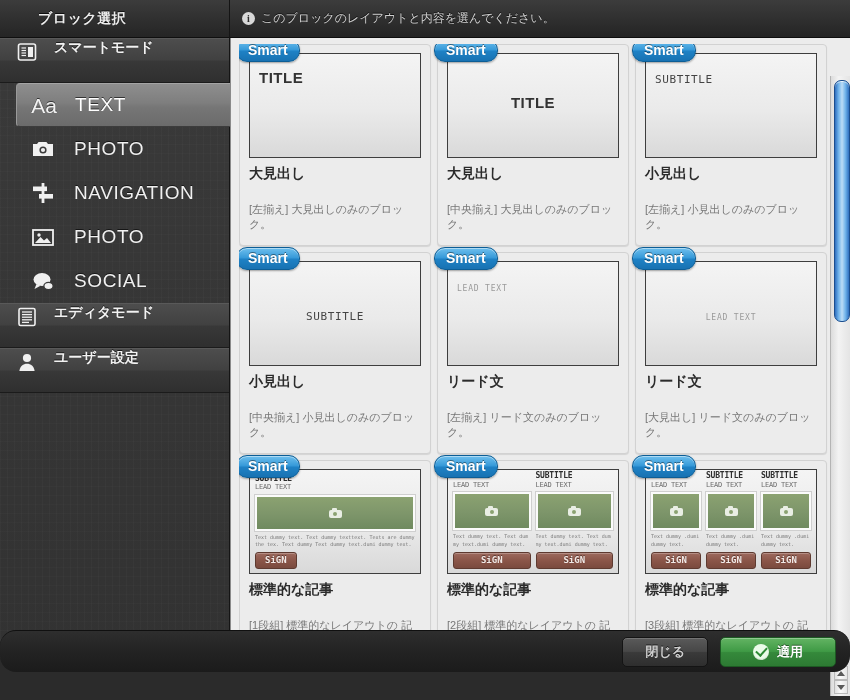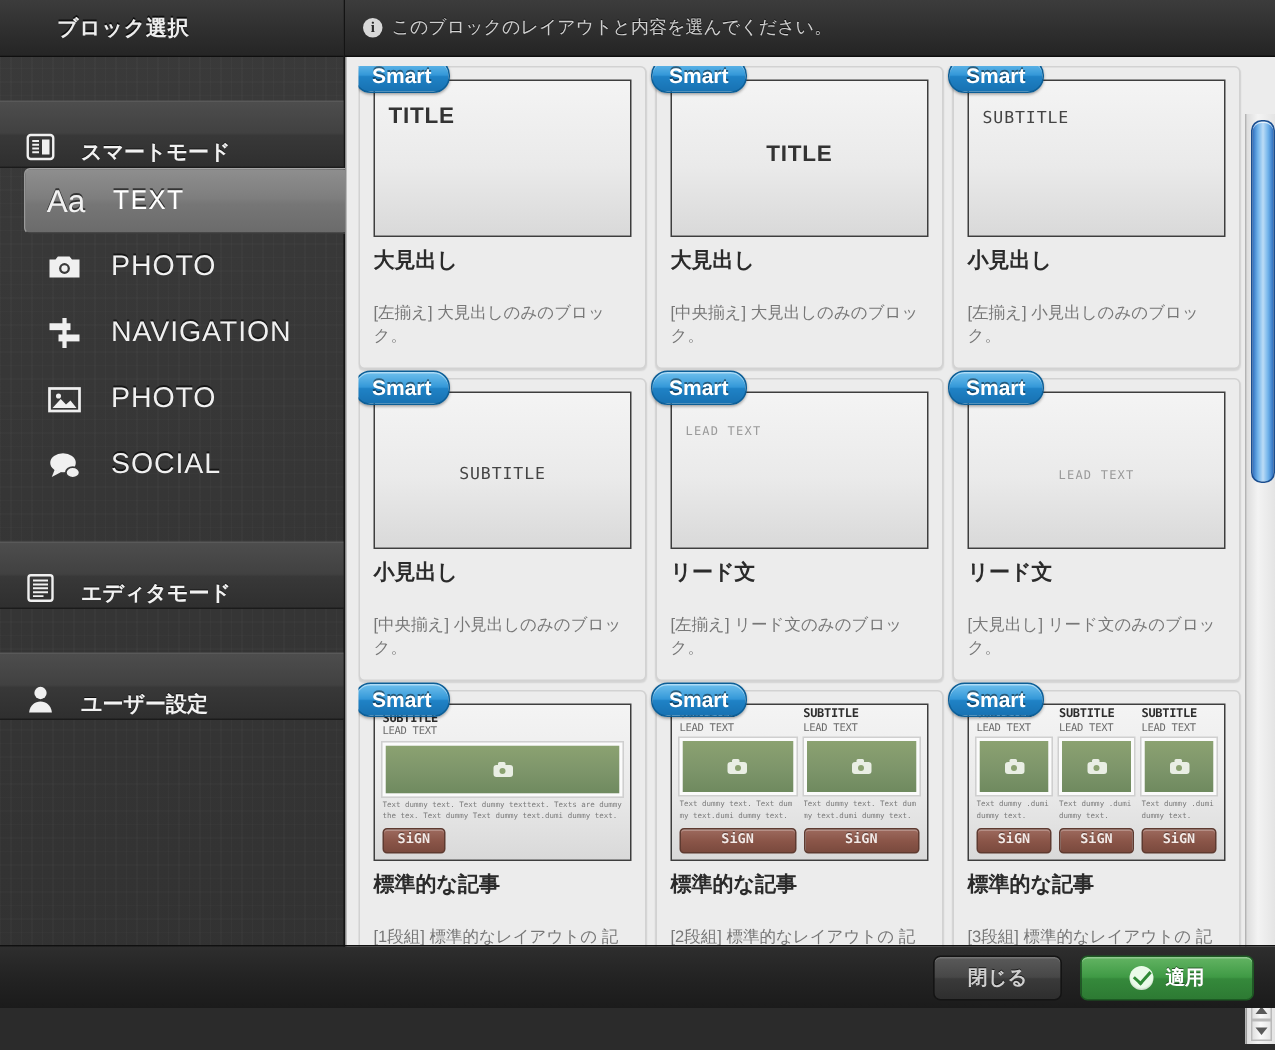--- a/index.html
+++ b/index.html
@@ -29,46 +29,45 @@
     box-sizing:border-box;
   }
   .sb-title-text{
     color:#ededed;font-size:14px;font-weight:bold;margin-left:9px;
     text-shadow:0 -1px 0 rgba(0,0,0,.7);letter-spacing:.5px;
   }
   .grid-wrap{position:relative;width:15px;height:15px;}
 
   
   .sb-group{
-    height:45px;display:flex;align-items:flex-end;padding-left:12px;
+    height:45px;display:flex;align-items:flex-start;padding-left:12px;
     background:linear-gradient(180deg,#4d4d4d 0%,#414141 48%,#383838 52%,#2f2f2f 100%);
     border-top:1px solid #595959;border-bottom:1px solid #1b1b1b;
     box-sizing:border-box;
-    margin-top:29px;
   }
   .sb-group-label{
     color:#f2f2f2;font-size:14px;font-weight:bold;margin-left:12px;
     text-shadow:0 -1px 0 rgba(0,0,0,.65);
   }
   .sb-sub{
     height:44px;display:flex;align-items:center;padding-left:28px;
     box-sizing:border-box;color:#f4f4f4;
   }
   .sb-sub .lbl{
     font-size:19px;margin-left:16px;letter-spacing:.6px;
     text-shadow:0 -1px 0 rgba(0,0,0,.6);color:#f0f0f0;
   }
   .sb-sub.selected{
     margin-left:16px;width:214px;padding-left:12px;
     background:linear-gradient(180deg,#8e8e8e 0%,#7e7e7e 45%,#767676 55%,#6b6b6b 100%);
     border-top:1px solid #a4a4a4;border-bottom:1px solid #3c3c3c;
     border-left:1px solid #9a9a9a;
     border-radius:4px 0 0 4px;
   }
-  .sb-sub.selected .lbl{color:#fff;font-family:Liberation Mono, monospace;}
+  .sb-sub.selected .lbl{color:#fff;}
   .aa{
     font-size:21px;color:#f2f2f2;font-weight:400;line-height:1;
     text-shadow:0 -1px 0 rgba(0,0,0,.6);width:30px;display:inline-block;text-align:center;
   }
   .ico{width:30px;height:26px;display:flex;align-items:center;justify-content:center;}
 
   
   .main{
     position:absolute;left:230px;top:0;width:620px;height:658px;
     box-sizing:border-box;
@@ -185,21 +184,21 @@
   }
   .tri-up{width:0;height:0;border-left:4px solid transparent;border-right:4px solid transparent;border-bottom:5px solid #5a5a5a;}
   .tri-dn{width:0;height:0;border-left:4px solid transparent;border-right:4px solid transparent;border-top:5px solid #5a5a5a;}
 
   
   .footer{
     position:absolute;left:0;bottom:0;width:850px;height:42px;
     background:linear-gradient(180deg,#2e2e2e 0%,#232323 50%,#1b1b1b 100%);
     border-top:1px solid #101010;
     display:flex;align-items:center;justify-content:flex-end;
-    padding-right:14px;gap:12px;box-sizing:border-box;
+    padding-right:14px;gap:12px;box-sizing:border-box;border-radius:16px;
   }
   .btn{
     height:30px;border-radius:5px;padding:0 22px;
     display:flex;align-items:center;justify-content:center;
     font-size:13px;font-weight:bold;cursor:default;box-sizing:border-box;
   }
   .btn-close{
     background:linear-gradient(180deg,#5a5a5a 0%,#474747 48%,#3a3a3a 52%,#2e2e2e 100%);
     border:1px solid #141414;color:#cfcfcf;
     text-shadow:0 -1px 0 rgba(0,0,0,.7);

